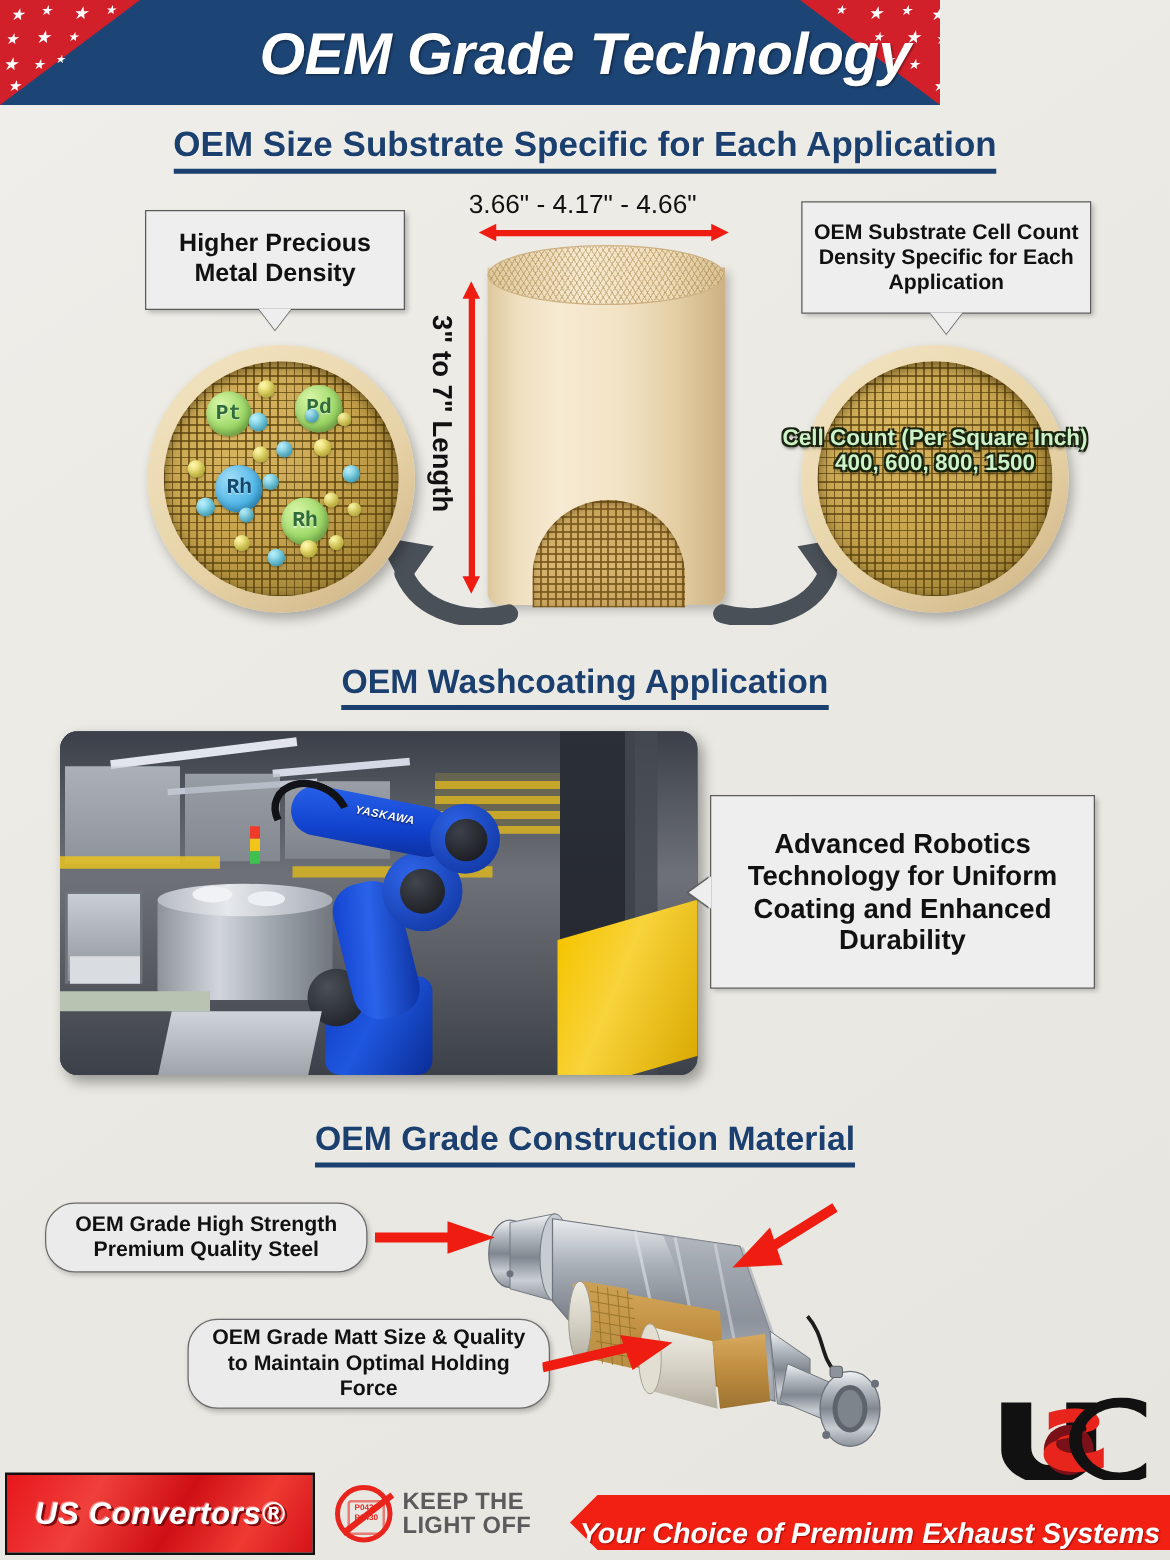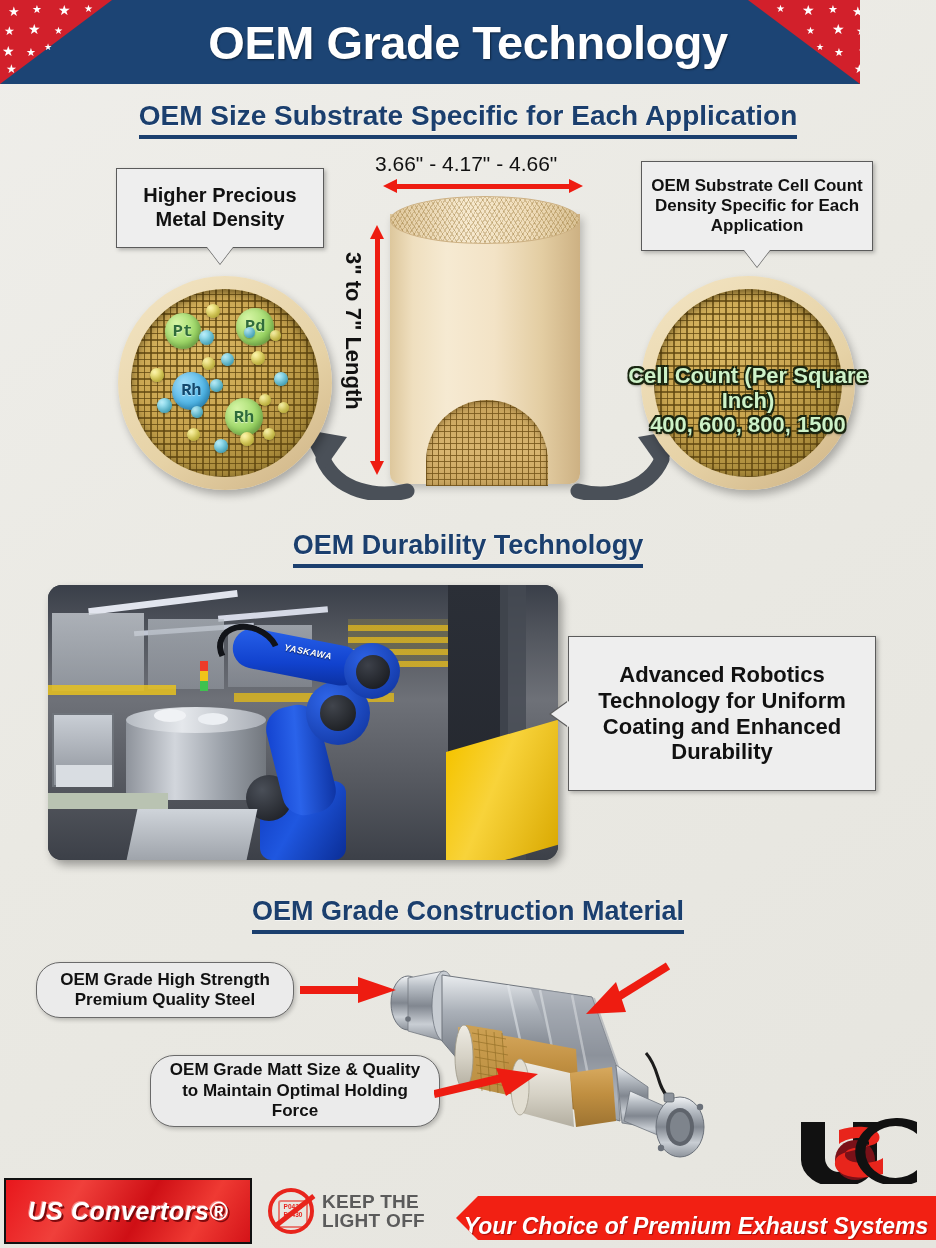--- a/index.html
+++ b/index.html
@@ -11,23 +11,24 @@
     overflow: hidden;
   }
   .page {
     position: relative;
     width: 936px; height: 1248px;
     background: linear-gradient(145deg,#efeeea 0%, #eae9e3 45%, #e6e5df 100%);
   }
 
   
   .header {
-    position: absolute; left: 0; top: 0; width: 860px; height: 84px;
+    position: absolute; left: 0; top: 0; width: 752px; height: 84px;
     background: #1c4474;
     overflow: hidden;
+    font-style: italic;
   }
   .header-title {
     position: absolute; left: 0; top: 0; width: 936px; height: 84px;
     display: flex; align-items: center; justify-content: center;
     color: #ffffff;
     font-size: 47px; font-weight: bold; letter-spacing: -0.5px;
     text-shadow: 1px 1px 2px rgba(0,0,0,0.45);
     z-index: 4;
   }
   .stars-corner {
@@ -340,28 +341,28 @@
       <div class="pm yellow" style="left:30%; top:74%; width:13px; height:13px;"></div>
       <div class="pm cyan" style="left:44%; top:80%; width:14px; height:14px;"></div>
       <div class="pm yellow" style="left:58%; top:76%; width:14px; height:14px;"></div>
       <div class="pm yellow" style="left:70%; top:74%; width:12px; height:12px;"></div>
       <div class="pm cyan" style="left:60%; top:20%; width:11px; height:11px;"></div>
     </div>
   </div>
 
   <div class="face" style="left:641px; top:276px; width:214px; height:214px;">
     <div class="face-inner"></div>
-    <div class="cellcount-label" style="left:-28px; top:88px; width:270px; font-size:22px;">
+    <div class="cellcount-label" style="left:-28px; top:64px; width:270px; font-size:18px;">
       <div>Cell Count (Per Square Inch)</div>
       <div>400, 600, 800, 1500</div>
     </div>
   </div>
 
   <div class="sec-title" style="top:530px; font-size:27px;">
-    <span class="txt">OEM Durability Technology</span>
+    <span class="txt">OEM Washcoating Application</span>
   </div>
 
   <div class="photo" style="left:48px; top:585px; width:510px; height:275px;">
 
     <div class="ph-layer" style="left:0;top:0;width:510px;height:275px;
          background:linear-gradient(to bottom,#3a3f49 0%,#52565e 18%,#6e7178 42%,#575a61 70%,#3c4048 100%);"></div>
 
     <div class="ph-layer" style="left:40px;top:14px;width:150px;height:7px;background:#f3f6ff;opacity:.9;transform:rotate(-7deg);"></div>
     <div class="ph-layer" style="left:170px;top:26px;width:110px;height:6px;background:#eef2ff;opacity:.85;transform:rotate(-5deg);"></div>
     <div class="ph-layer" style="left:86px;top:42px;width:120px;height:5px;background:#e6ecfb;opacity:.75;transform:rotate(-4deg);"></div>

